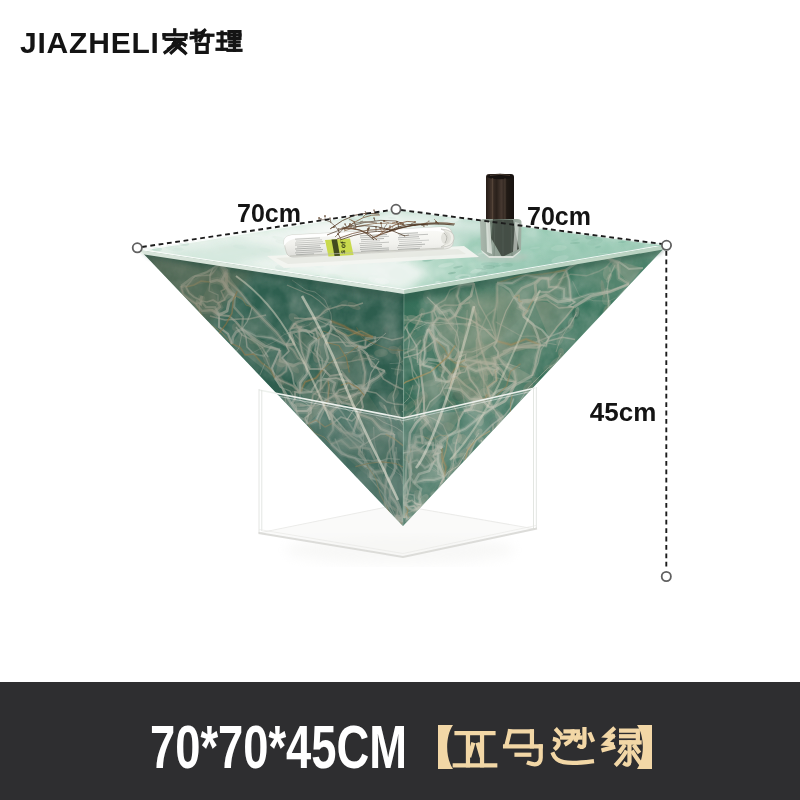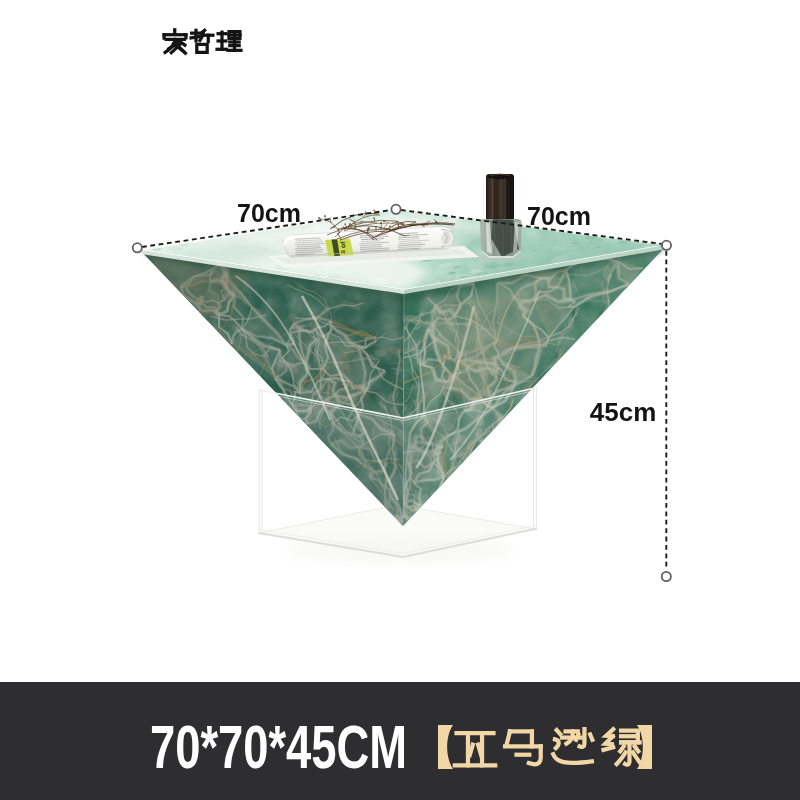--- a/index.html
+++ b/index.html
@@ -1468,12 +1468,13 @@
         <path d="M48 35 H90"></path>
         <path d="M67 35 V78 C67 85 62 87 57 84"></path>
         <path d="M54 44 L46 55"></path>
         <path d="M58 58 C52 68 46 76 38 84"></path>
         <path d="M79 44 L87 55"></path>
         <path d="M75 58 C81 68 87 76 93 84"></path>
       </g>
 <path d="M652 725 h-15.0 c7.8 11.4 7.8 32.6 0 44.0 h15.0 Z" fill="#f2d7a6"></path>
 </svg>
 
+<div id="logo">JIAZHELI</div>
 </div>
 </body></html>

